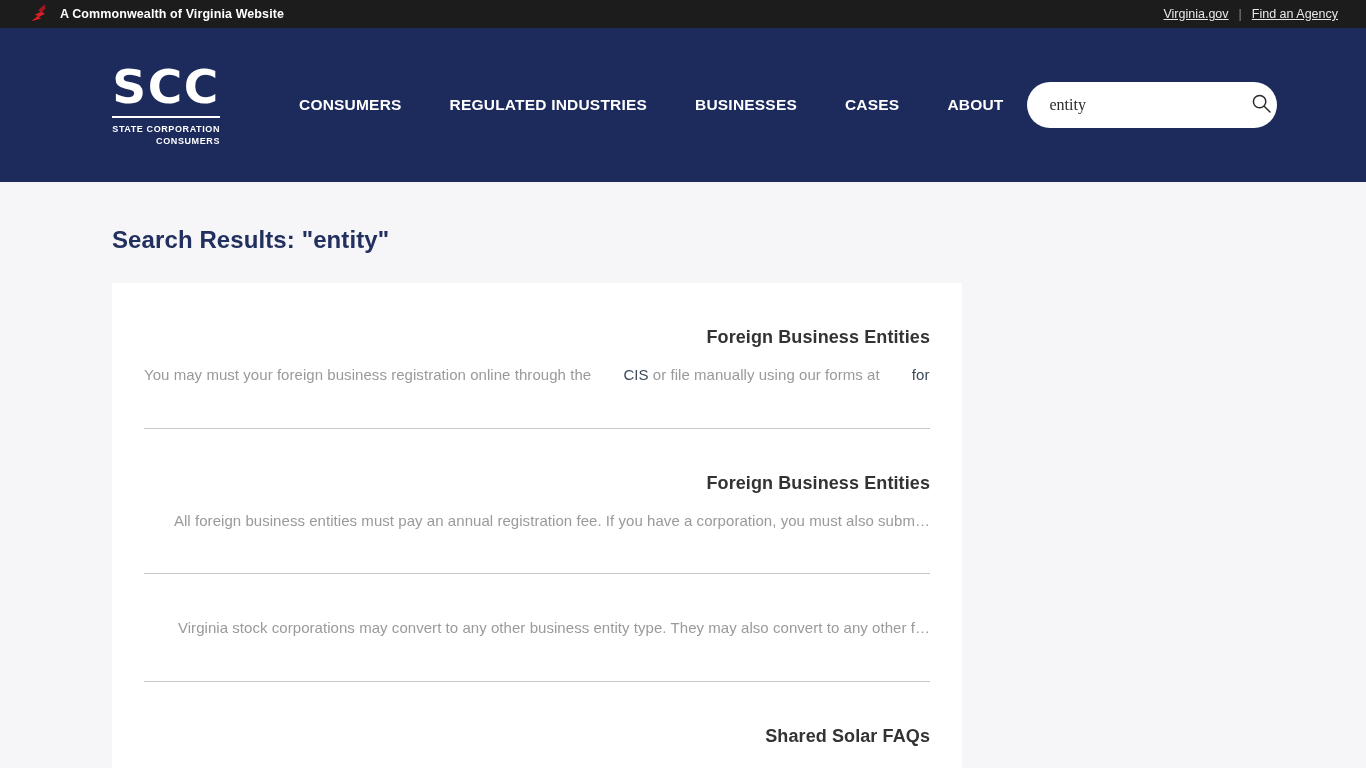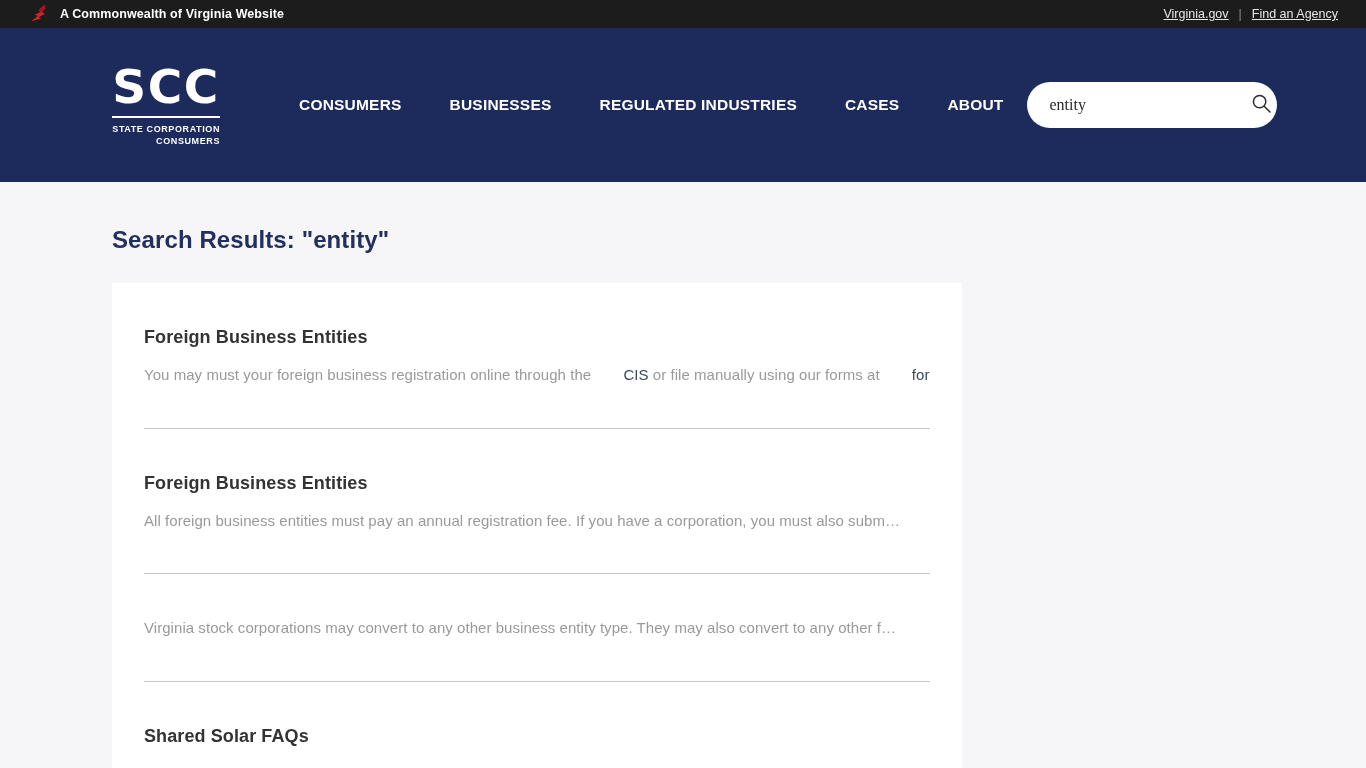--- a/index.html
+++ b/index.html
@@ -156,20 +156,21 @@
   .results-card {
     margin-top: 29px;
     width: 850px;
     background: #ffffff;
     padding: 0 32px;
     min-height: 520px;
   }
   .result-item {
     padding: 44px 0 0 0;
     cursor: pointer;
+    text-align: right;
   }
   .result-item .divider {
     margin-top: 43px;
     height: 1px;
     background: #c9c9c9;
     width: 786px;
   }
   .result-title {
     font-size: 18px;
     font-weight: bold;
@@ -216,22 +217,22 @@
 
   <div class="logo">
     <div class="logo-scc">SCC</div>
     <div class="logo-rule"></div>
     <div class="logo-sub">STATE CORPORATION</div>
     <div class="logo-sub">CONSUMERS</div>
   </div>
 
   <nav class="main-nav">
     <div class="nav-item">CONSUMERS</div>
+    <div class="nav-item">REGULATED INDUSTRIES</div>
     <div class="nav-item">BUSINESSES</div>
-    <div class="nav-item">REGULATED INDUSTRIES</div>
     <div class="nav-item">CASES</div>
     <div class="nav-item">ABOUT</div>
   </nav>
 
   <div class="search-wrap">
     <input class="search-input" type="text" value="entity" style="">
     <button class="search-btn">
       <span>
         <svg width="21" height="21" viewBox="0 0 21 21" xmlns="http://www.w3.org/2000/svg">
           <circle cx="8.6" cy="8.6" r="6.2" fill="none" stroke="#2b2b2b" stroke-width="1.5"></circle>

